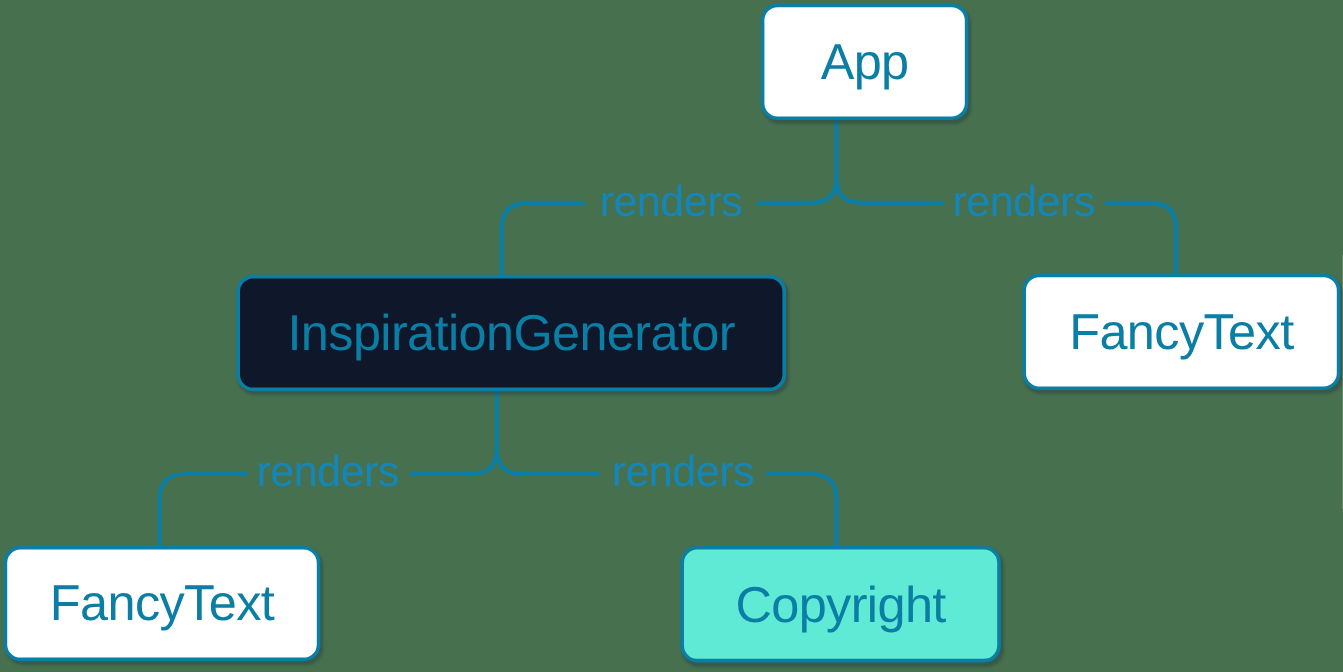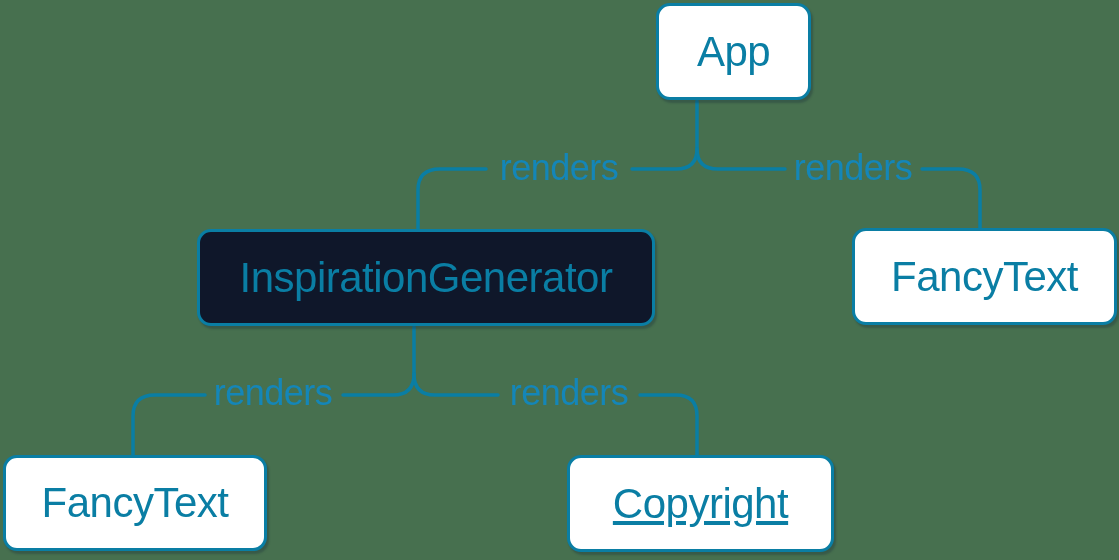--- a/index.html
+++ b/index.html
@@ -34,21 +34,21 @@
     box-sizing: border-box;
   }
   .edge-label {
     position: absolute;
     transform: translate(-50%, -50%);
     font-size: 36px;
     letter-spacing: -0.5px;
     color: #1486b8;
     white-space: nowrap;
   }
-  .node-app                  { left: 656px; top: 3px;   width: 155px; height: 97px; }
+  .node-app                  { left: 634px; top: 3px;   width: 173px; height: 97px; }
   .node-inspiration-generator{ left: 197px; top: 229px; width: 458px; height: 97px; }
   .node-fancy-text-right     { left: 852px; top: 228px; width: 265px; height: 97px; }
   .node-fancy-text-left      { left: 3px;   top: 455px; width: 264px; height: 96px; }
   .node-copyright            { left: 567px; top: 455px; width: 267px; height: 97px; }
   .label-1 { left: 559px; top: 168px; }
   .label-2 { left: 853px; top: 168px; }
   .label-3 { left: 273px; top: 393px; }
   .label-4 { left: 569px; top: 393px; }
 </style>
 </head>
@@ -90,21 +90,21 @@
   </div>
 
   <div class="node node-fancy-text-right" style="background: rgb(255, 255, 255); border-color: rgb(10, 126, 164); color: rgb(10, 126, 164);">
     <span>FancyText</span>
   </div>
 
   <div class="node node-fancy-text-left" style="background: rgb(255, 255, 255); border-color: rgb(10, 126, 164); color: rgb(10, 126, 164);">
     <span>FancyText</span>
   </div>
 
-  <div class="node node-copyright" style="background: #ffffff; border-color: rgb(10, 126, 164); color: rgb(10, 126, 164); text-decoration: underline;">
+  <div class="node node-copyright" style="background: #5eead4; border-color: rgb(10, 126, 164); color: rgb(10, 126, 164);">
     <span>Copyright</span>
   </div>
 
   <span class="edge-label label-1" style="color: rgb(20, 134, 184);">renders</span>
   <span class="edge-label label-2" style="color: rgb(20, 134, 184);">renders</span>
   <span class="edge-label label-3" style="color: rgb(20, 134, 184);">renders</span>
   <span class="edge-label label-4" style="color: rgb(20, 134, 184);">renders</span>
 
 </div>
 

